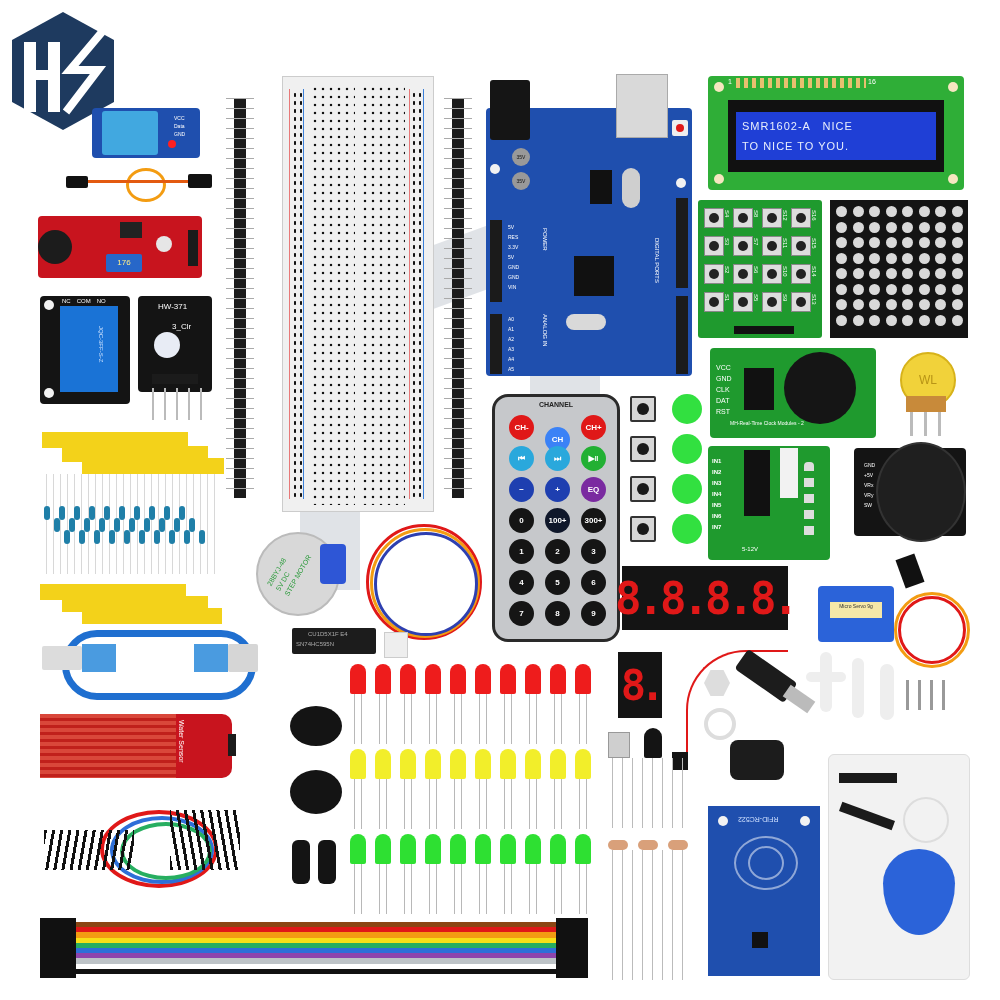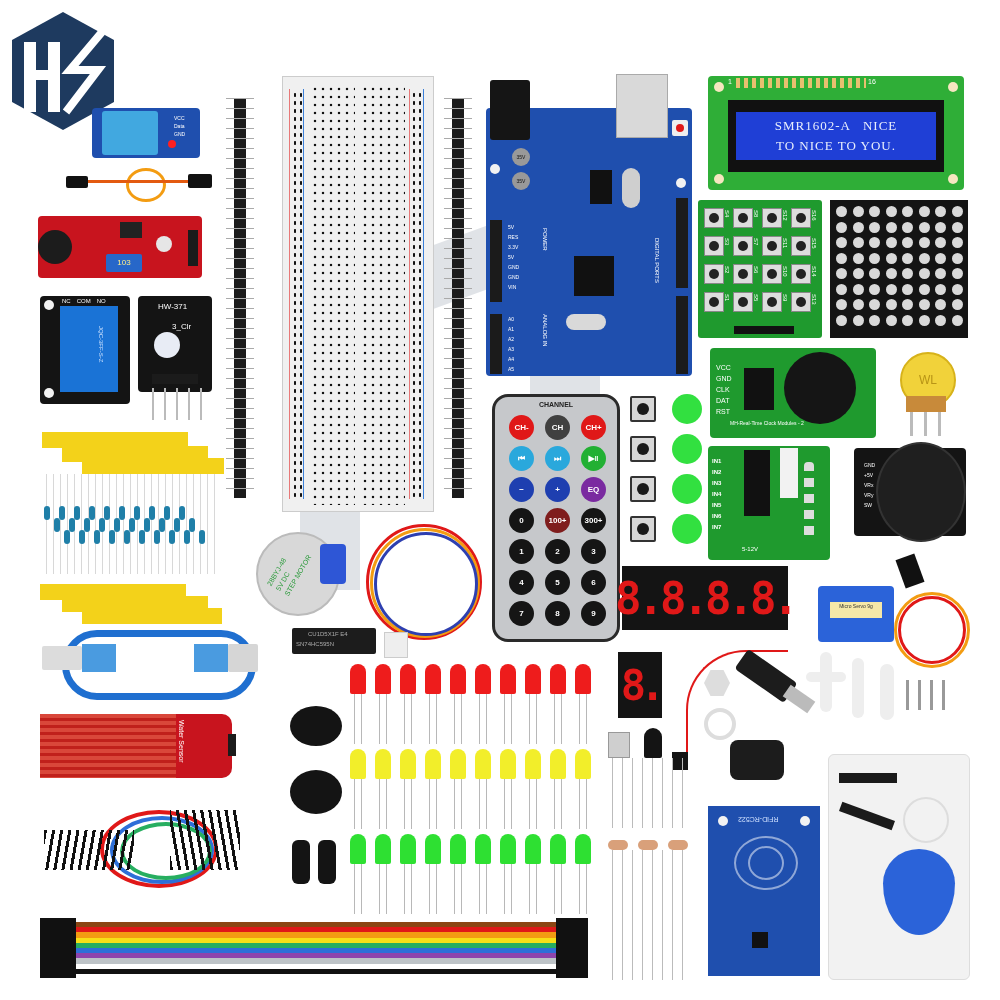--- a/index.html
+++ b/index.html
@@ -5,21 +5,21 @@
   html,body{margin:0;padding:0;background:#ffffff;}
   body{width:1000px;height:1000px;position:relative;overflow:hidden;font-family:"Liberation Sans",sans-serif;}
   .abs{position:absolute;}
   .pcb-blue{background:#1f4fae;border-radius:4px;}
   .pcb-red{background:#c8141e;border-radius:4px;}
   .pcb-green{background:#1f9a2e;border-radius:4px;}
   .pcb-black{background:#141414;border-radius:4px;}
   .hole{position:absolute;width:10px;height:10px;border-radius:50%;background:#f2f2f2;}
   .pin-row{position:absolute;background:#1b1b1b;}
   .wm{position:absolute;background:#c7ccd4;opacity:.55;}
-  .lcd-text{font-family:Liberation Serif, serif;color:#e8eefc;font-size:13px;line-height:20px;letter-spacing:1px;white-space:pre;text-align:center;}
+  .lcd-text{font-family:Liberation Sans, sans-serif;color:#e8eefc;font-size:11px;line-height:20px;letter-spacing:1px;white-space:pre;}
   .btn-round{position:absolute;width:25px;height:25px;border-radius:50%;color:#fff;font-size:8px;font-weight:bold;display:flex;align-items:center;justify-content:center;font-family:"Liberation Sans",sans-serif;}
   .tact{position:absolute;width:22px;height:22px;background:#d7d7d7;border:2px solid #333;border-radius:2px;}
   .tact::after{content:"";position:absolute;left:5px;top:5px;width:12px;height:12px;border-radius:50%;background:#1a1a1a;}
   .led{position:absolute;width:16px;height:30px;border-radius:8px 8px 2px 2px;}
   .led-leg{position:absolute;width:1px;background:#b8b8b8;}
   .seg{font-family:"DejaVu Sans Mono",monospace;color:#e01818;font-weight:bold;}
   .resistor{position:absolute;width:6px;height:14px;background:#1f7fa8;border-radius:3px;}
   .tape{position:absolute;height:16px;background:#f3d21a;}
   .dot-grid{display:grid;gap:4px;}
   .dot{width:11px;height:11px;border-radius:50%;background:#d9d9d9;}
@@ -54,21 +54,21 @@
 
 <div class="abs" style="left:66px;top:168px;width:150px;height:28px;">
   <div class="abs" style="left:0;top:8px;width:22px;height:12px;background:#111;border-radius:2px;"></div>
   <div class="abs" style="left:60px;top:0;width:34px;height:28px;border:3px solid #f39c12;border-radius:50%;"></div>
   <div class="abs" style="left:22px;top:12px;width:100px;height:3px;background:#e35a10;"></div>
   <div class="abs" style="left:122px;top:6px;width:24px;height:14px;background:#111;border-radius:2px;"></div>
 </div>
 
 <div class="abs pcb-red" style="left:38px;top:216px;width:164px;height:62px;">
   <div class="abs" style="left:0;top:14px;width:34px;height:34px;border-radius:50%;background:#1c1c1c;"></div>
-  <div class="abs" style="left:68px;top:38px;width:36px;height:18px;background:#2767c9;border-radius:2px;font-size:8px;color:#ffef8a;text-align:center;line-height:18px;">103</div>
+  <div class="abs" style="left:68px;top:38px;width:36px;height:18px;background:#2767c9;border-radius:2px;font-size:8px;color:#ffef8a;text-align:center;line-height:18px;">176</div>
   <div class="abs" style="left:82px;top:6px;width:22px;height:16px;background:#222;"></div>
   <div class="abs" style="left:118px;top:20px;width:16px;height:16px;border-radius:50%;background:#e6e6e6;"></div>
   <div class="pin-row" style="left:150px;top:14px;width:10px;height:36px;"></div>
 </div>
 
 <div class="abs pcb-black" style="left:40px;top:296px;width:90px;height:108px;">
   <div class="abs" style="left:22px;top:2px;font-size:6px;color:#fff;display:flex;gap:6px;">
     <span>NC</span>
     <span>COM</span>
     <span>NO</span>
@@ -408,30 +408,30 @@
       <div class="dot"></div>
       <div class="dot"></div>
       <div class="dot"></div>
     </div>
 </div>
 
 <div class="abs" style="left:492px;top:394px;width:122px;height:242px;background:#c6c8cb;border:3px solid #2a2a2a;border-radius:16px;">
   <div class="abs" style="left:0;width:122px;top:4px;text-align:center;font-size:7px;font-weight:bold;color:#222;">CHANNEL</div>
   <div id="remote" class="abs" style="left:10px;top:14px;width:104px;">
       <div class="btn-round" style="left: 4px; top: 4px; background: rgb(224, 24, 24);">CH-</div>
-      <div class="btn-round" style="left: 40px; top: 4px; background: #404040;">CH</div>
+      <div class="btn-round" style="left: 40px; top: 16px; background: #3b82f6;">CH</div>
       <div class="btn-round" style="left: 76px; top: 4px; background: rgb(224, 24, 24);">CH+</div>
       <div class="btn-round" style="left: 4px; top: 35px; background: rgb(42, 168, 220);">⏮</div>
       <div class="btn-round" style="left: 40px; top: 35px; background: rgb(42, 168, 220);">⏭</div>
       <div class="btn-round" style="left: 76px; top: 35px; background: rgb(34, 176, 51);">▶‖</div>
       <div class="btn-round" style="left: 4px; top: 66px; background: rgb(30, 63, 176);">−</div>
       <div class="btn-round" style="left: 40px; top: 66px; background: rgb(30, 63, 176);">+</div>
       <div class="btn-round" style="left: 76px; top: 66px; background: rgb(122, 42, 160);">EQ</div>
       <div class="btn-round" style="left: 4px; top: 97px; background: rgb(21, 21, 21);">0</div>
-      <div class="btn-round" style="left: 40px; top: 97px; background: #7f1d1d;">100+</div>
+      <div class="btn-round" style="left: 40px; top: 97px; background: #0f172a;">100+</div>
       <div class="btn-round" style="left: 76px; top: 97px; background: rgb(21, 21, 21);">300+</div>
       <div class="btn-round" style="left: 4px; top: 128px; background: rgb(21, 21, 21);">1</div>
       <div class="btn-round" style="left: 40px; top: 128px; background: rgb(21, 21, 21);">2</div>
       <div class="btn-round" style="left: 76px; top: 128px; background: rgb(21, 21, 21);">3</div>
       <div class="btn-round" style="left: 4px; top: 159px; background: rgb(21, 21, 21);">4</div>
       <div class="btn-round" style="left: 40px; top: 159px; background: rgb(21, 21, 21);">5</div>
       <div class="btn-round" style="left: 76px; top: 159px; background: rgb(21, 21, 21);">6</div>
       <div class="btn-round" style="left: 4px; top: 190px; background: rgb(21, 21, 21);">7</div>
       <div class="btn-round" style="left: 40px; top: 190px; background: rgb(21, 21, 21);">8</div>
       <div class="btn-round" style="left: 76px; top: 190px; background: rgb(21, 21, 21);">9</div>

